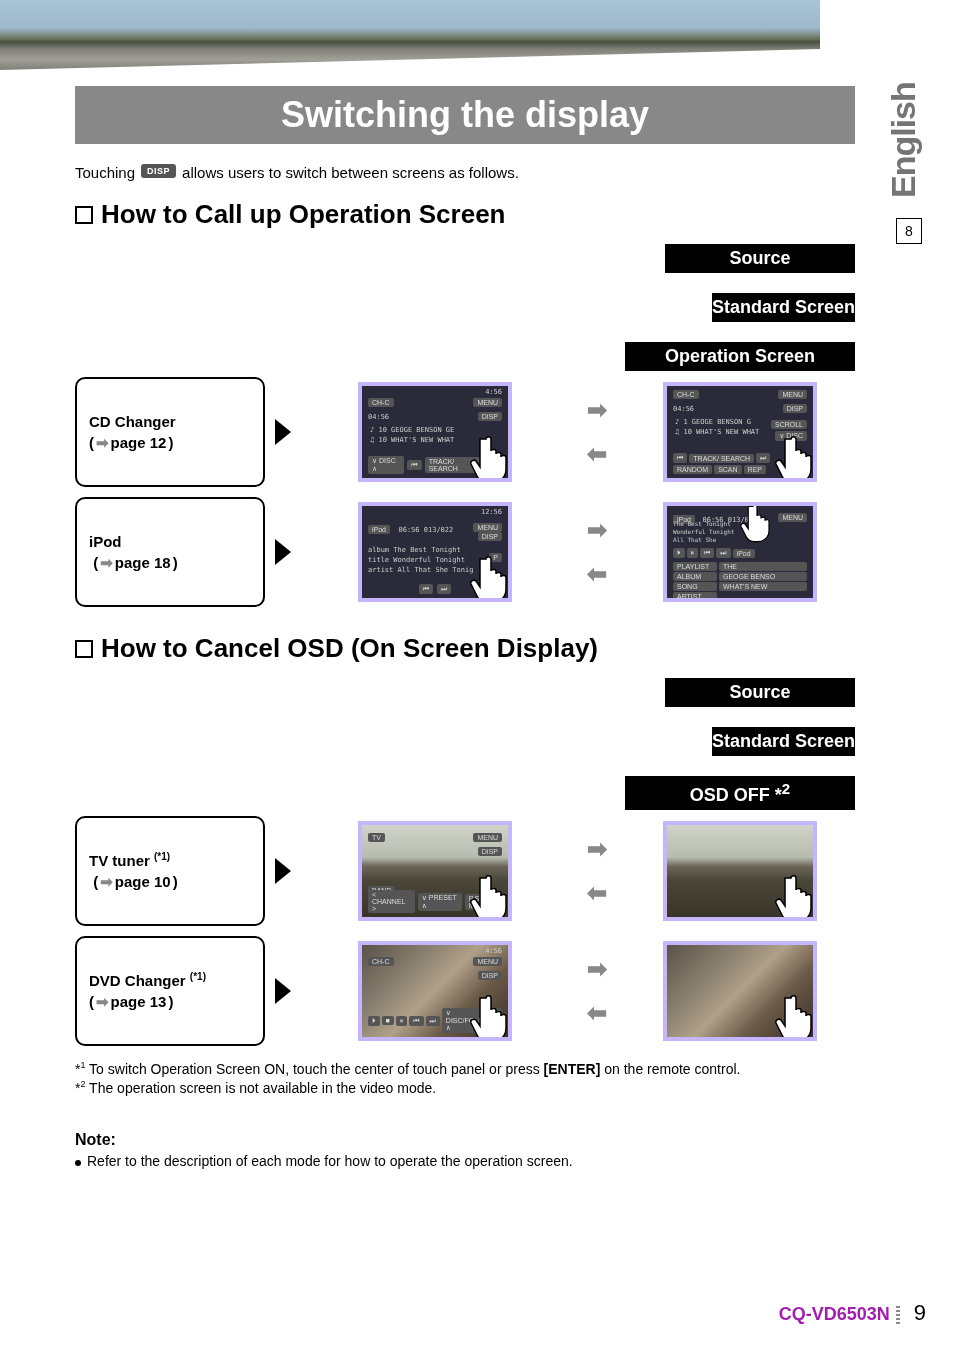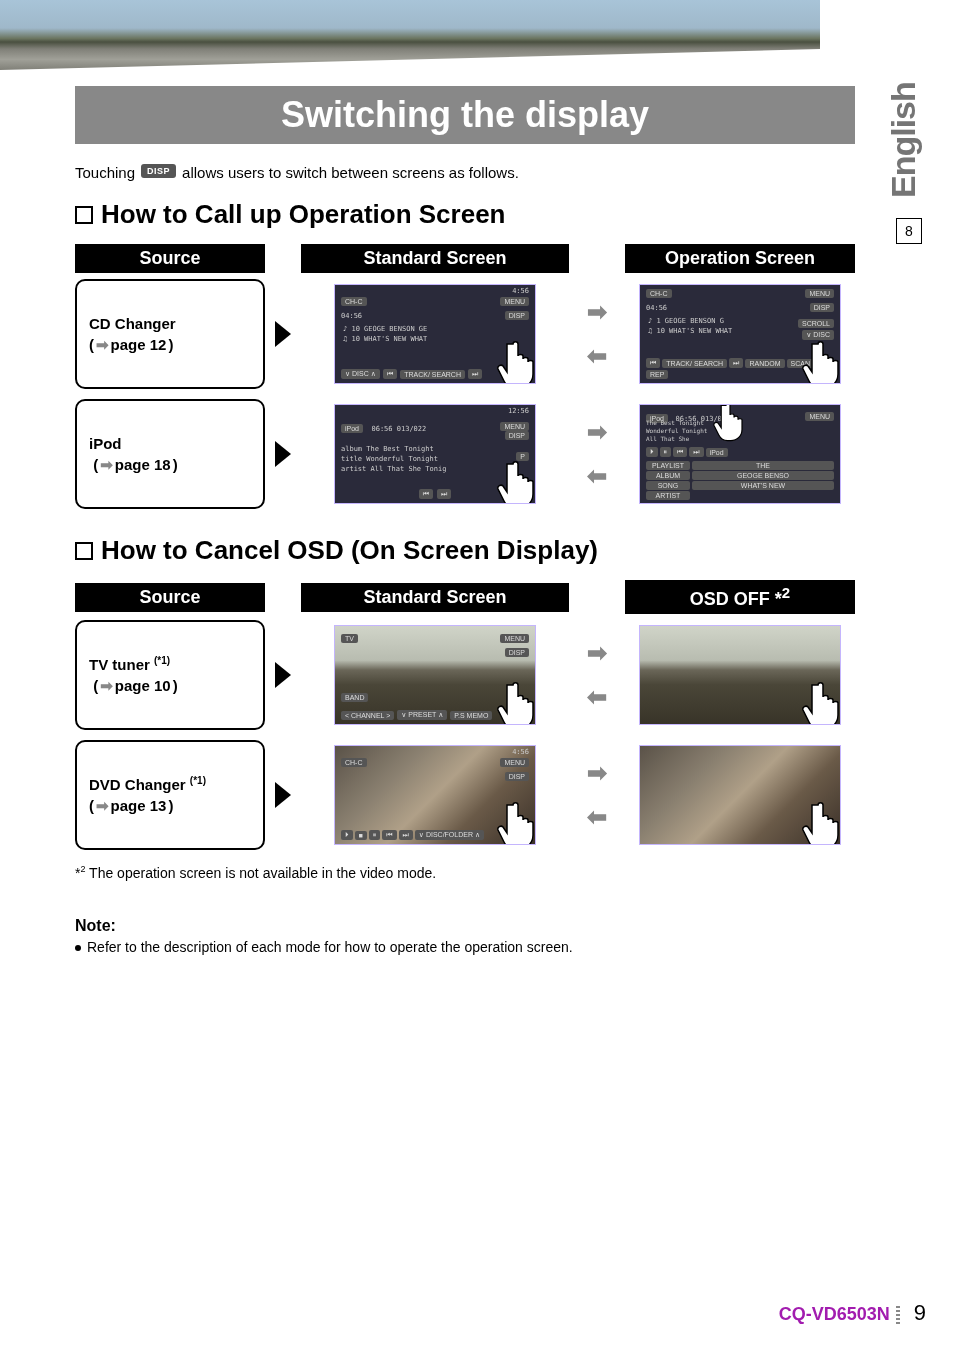--- a/index.html
+++ b/index.html
@@ -88,22 +88,23 @@
     gap: 8px;
   }
   .sq-bullet {
     width: 18px; height: 18px;
     border: 2px solid #000;
     display: inline-block;
   }
   .cols {
     display: flex;
     gap: 10px;
-    align-items: center;
+    align-items: flex-end;
     margin-bottom: 6px;
+    flex-direction: column;
   }
   .col-head {
     background: #000;
     color: #fff;
     font-weight: 900;
     text-align: center;
     padding: 4px 0;
     font-size: 18px;
   }
   .col-head.src { width: 190px; }
@@ -138,27 +139,26 @@
     justify-content: center;
   }
   .tri svg { fill: #000; }
   .mid-block {
     flex: 1;
     display: flex;
     align-items: center;
     justify-content: center;
   }
   .shot {
-    width: 202px;
+    width: 154px;
     height: 100px;
     background: #2a2a3a;
-    border: 1px solid #c4b5fd;
+    border: 4px solid #c4b5fd;
     position: relative;
     overflow: hidden;
-    text-align: center;
   }
   .shot .ui-row {
     position: absolute;
     left: 6px; right: 6px;
     display: flex;
     justify-content: space-between;
     align-items: center;
   }
   .shot .chip {
     background: #555;
@@ -582,20 +582,23 @@
           <svg viewBox="0 0 50 55">
               <path d="M20 8c0-3 5-3 5 0v12c0-2 5-2 5 0v3c0-2 5-2 5 0v3c0-2 5-2 5 0v12c0 8-6 14-14 14h-4c-5 0-9-3-11-7l-6-12c-1-3 3-5 5-3l4 6V8z"></path>
             </svg>
         </div>
       </div>
     </div>
   </div>
 
   <div class="footnotes">
     <p>
+      <span>*</span><sup>1</sup><span> To switch Operation Screen ON,  touch the center of touch panel or press </span><b>[ENTER]</b><span> on the remote control.</span>
+    </p>
+    <p>
       <span>*</span><sup>2</sup><span> The operation screen is not available in the video mode.</span>
     </p>
   </div>
 
   <div class="note-label">Note:</div>
   <div class="note-body">
     <span class="dot"></span><span>Refer to the description of each mode for how to operate the operation screen.</span>
   </div>
 
 </div>

